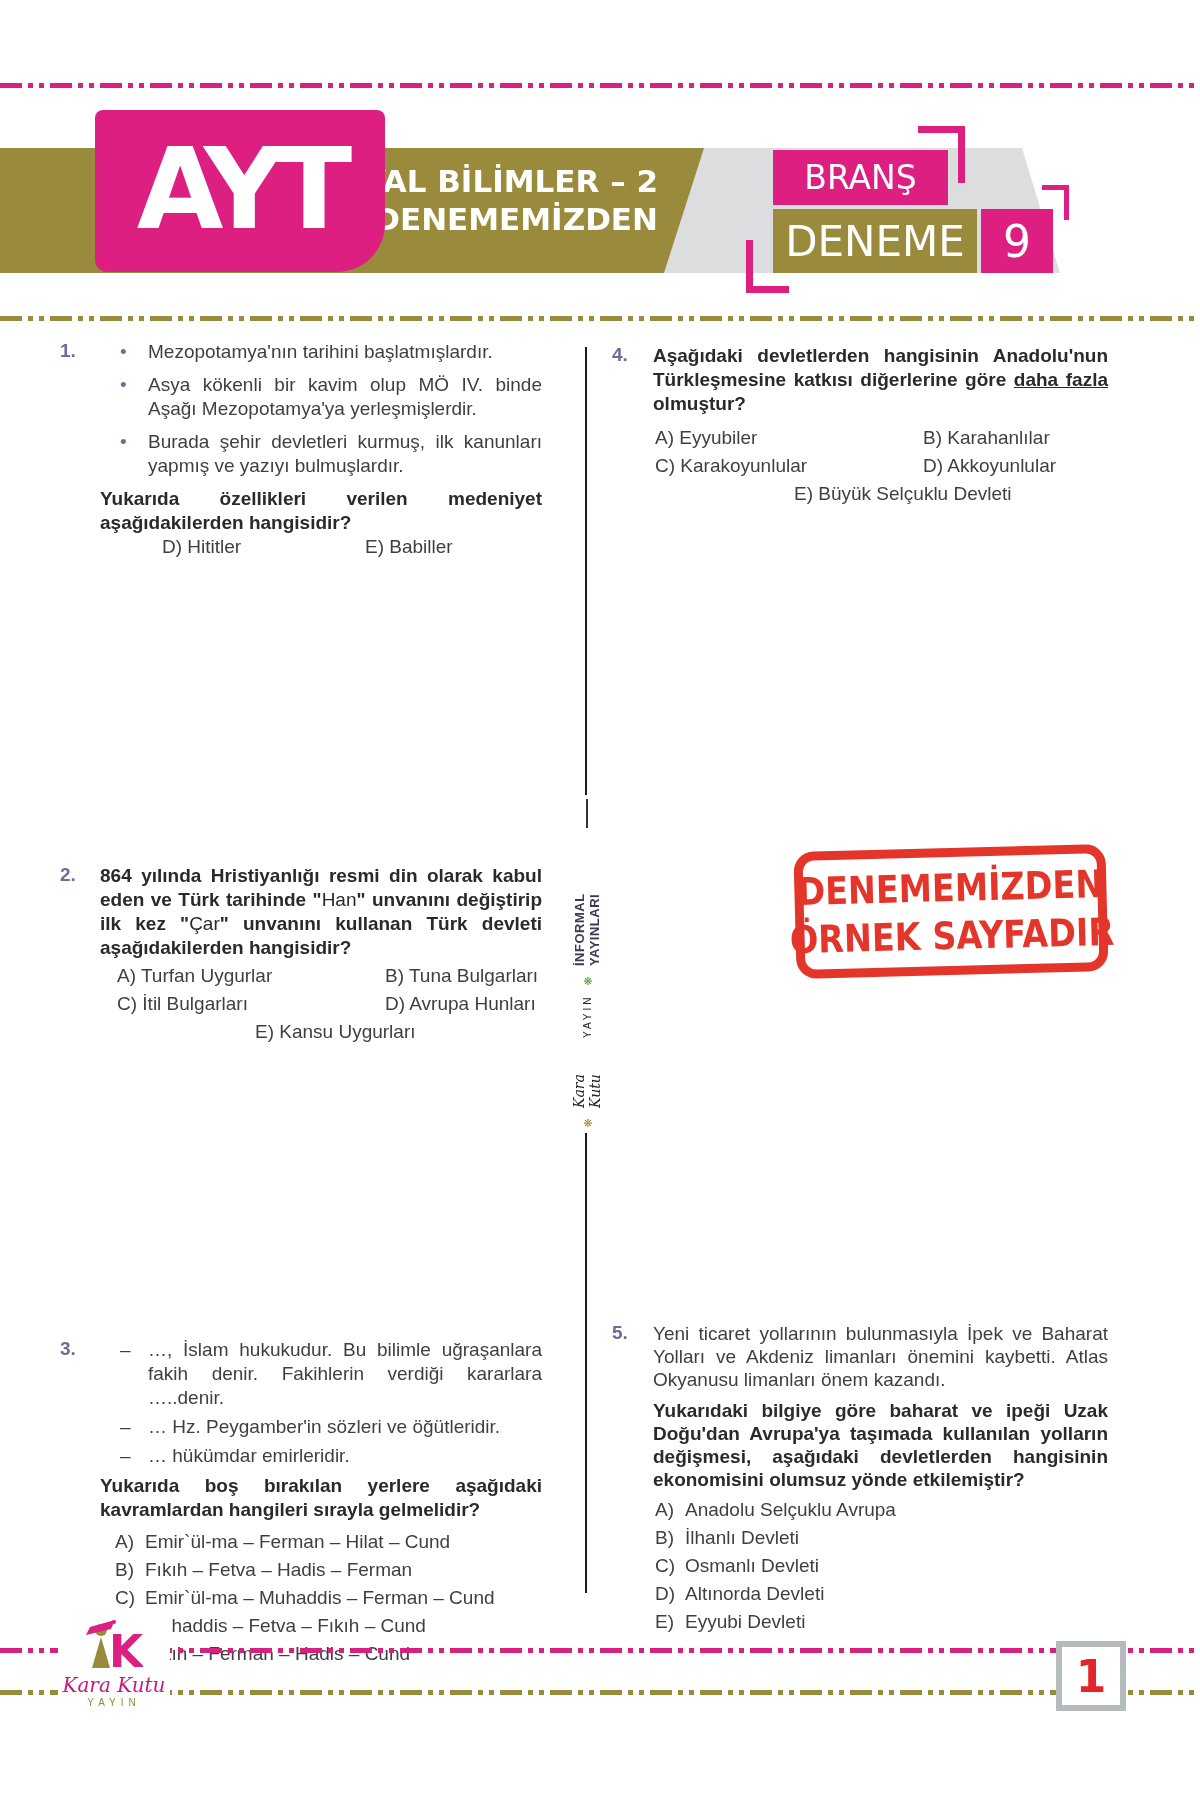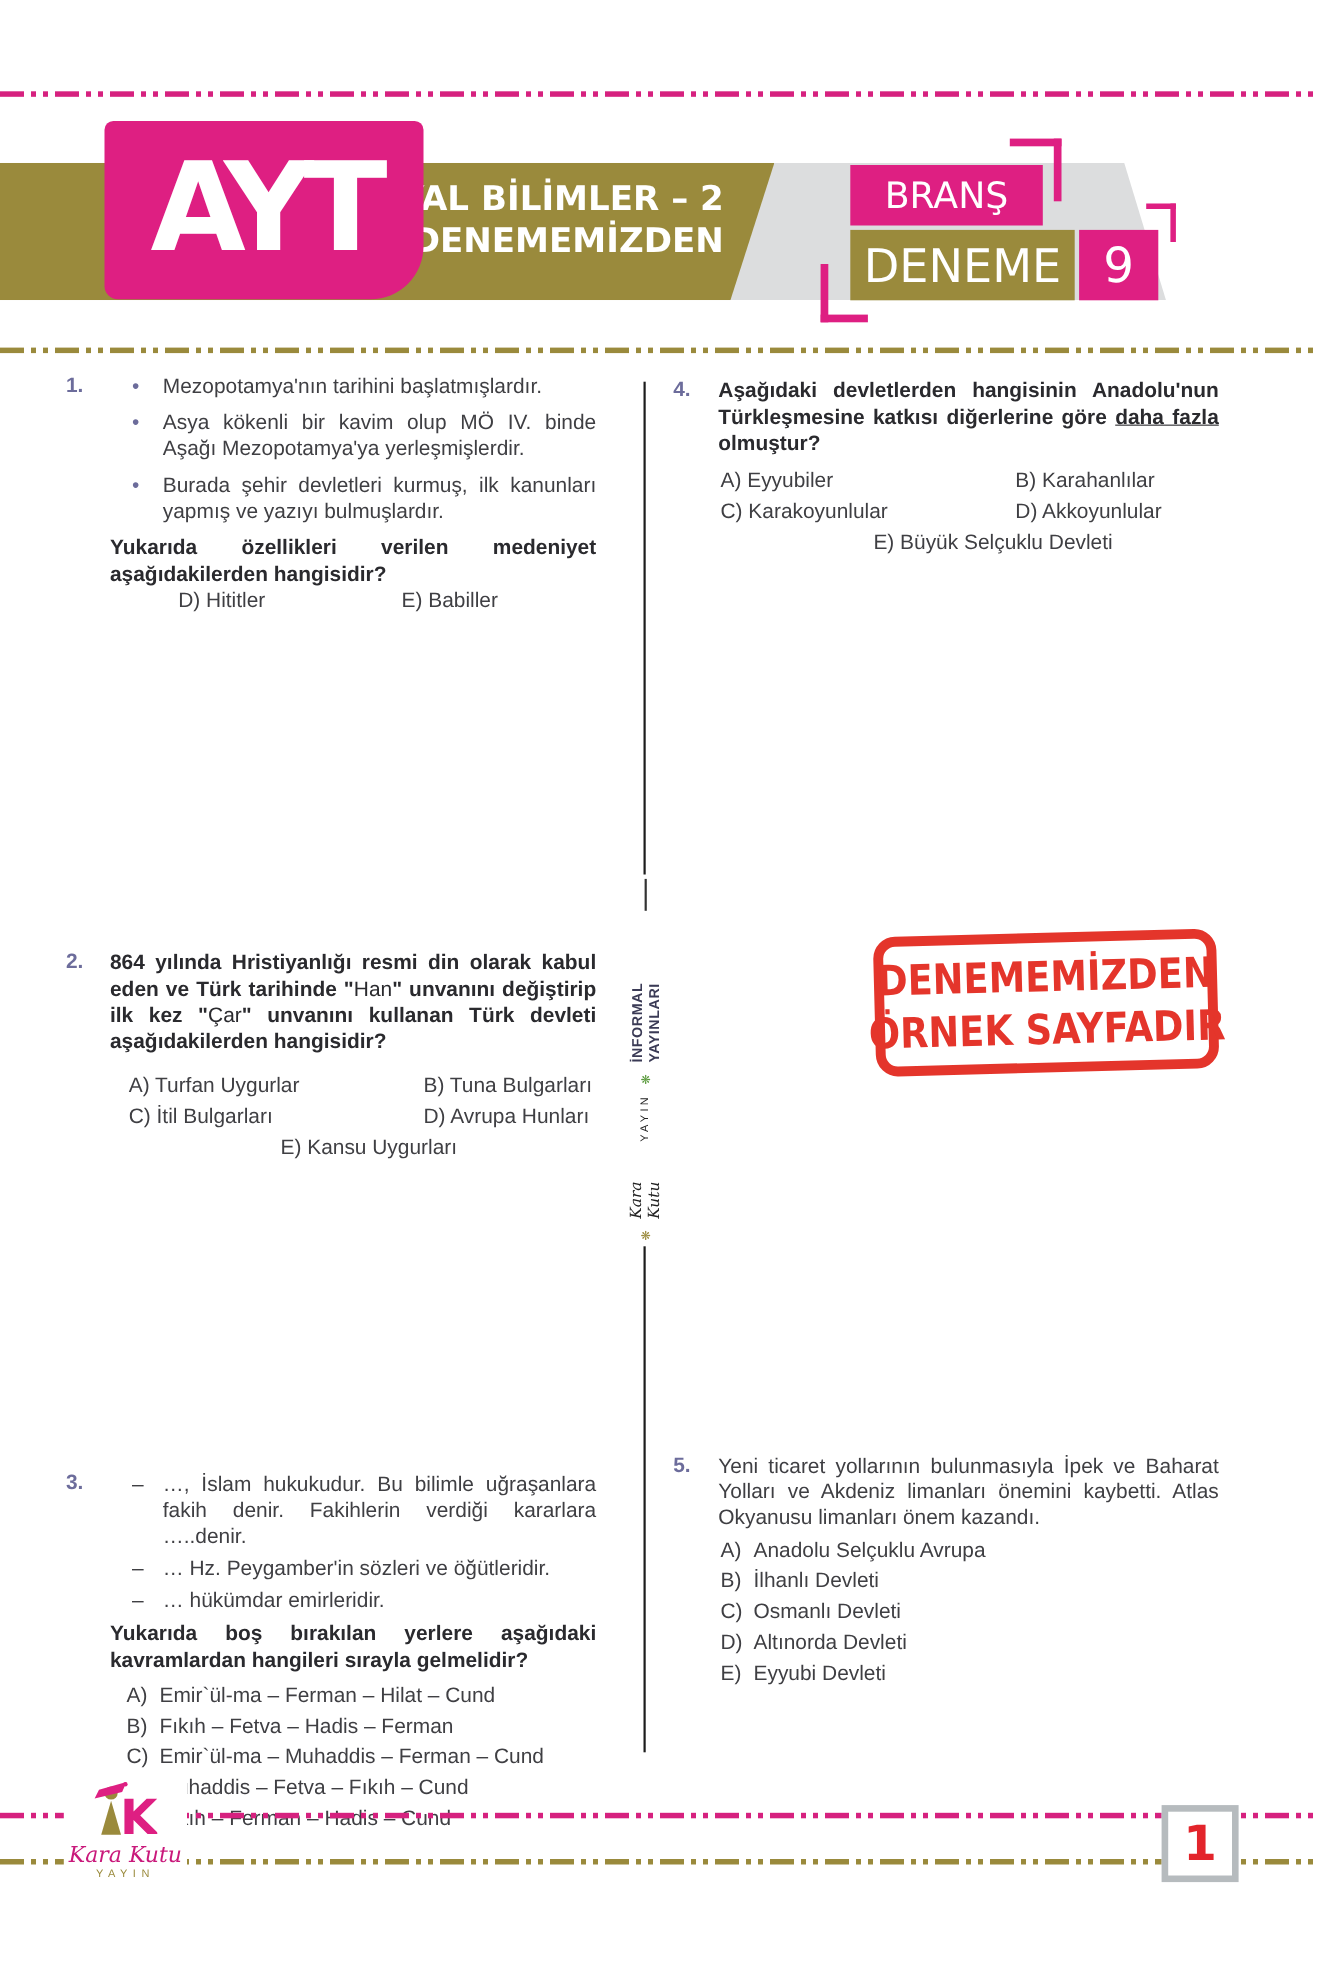--- a/index.html
+++ b/index.html
@@ -152,21 +152,21 @@
       </div>
     </div>
   </div>
 
   <div class="q" style="left:60px; top:864px; width:482px;">
     <div class="qnum">2.</div>
     <div class="qbody">
       <div class="stem">
         <span>864 yılında Hristiyanlığı resmi din olarak kabul eden ve Türk tarihinde "</span><span class="normal">Han</span><span>" unvanını değiştirip ilk kez "</span><span class="normal">Çar</span><span>" unvanını kullanan Türk devleti aşağıdakilerden hangisidir?</span>
       </div>
-      <div class="optrow" style="margin-top:16px">
+      <div class="optrow" style="margin-top:4px">
         <span class="opt" style="left:17px">A) Turfan Uygurlar</span>
         <span class="opt" style="left:285px">B) Tuna Bulgarları</span>
       </div>
       <div class="optrow">
         <span class="opt" style="left:17px">C) İtil Bulgarları</span>
         <span class="opt" style="left:285px">D) Avrupa Hunları</span>
       </div>
       <div class="optrow">
         <span class="opt" style="left:155px">E) Kansu Uygurları</span>
       </div>
@@ -231,20 +231,21 @@
       <div class="optrow">
         <span class="opt" style="left:141px">E) Büyük Selçuklu Devleti</span>
       </div>
     </div>
   </div>
 
   <div class="q" style="left:612px; top:1322px; width:496px;">
     <div class="qnum" style="flex:0 0 41px">5.</div>
     <div class="qbody">
       <div class="para" style="line-height:23px">Yeni ticaret yollarının bulunmasıyla İpek ve Baharat Yolları ve Akdeniz limanları önemini kaybetti. Atlas Okyanusu limanları önem kazandı.</div>
+      <div class="stem" style="margin-top:8px; line-height:23px">Yukarıdaki bilgiye göre baharat ve ipeği Uzak Doğu'dan Avrupa'ya taşımada kullanılan yolların değişmesi, aşağıdaki devletlerden hangisinin ekonomisini olumsuz yönde etkilemiştir?</div>
       <div style="margin-top:7px; margin-left:2px">
         <div class="optstack">
           <span class="optletter">A)</span>
           <span>Anadolu Selçuklu Avrupa</span>
         </div>
         <div class="optstack">
           <span class="optletter">B)</span>
           <span>İlhanlı Devleti</span>
         </div>
         <div class="optstack">

